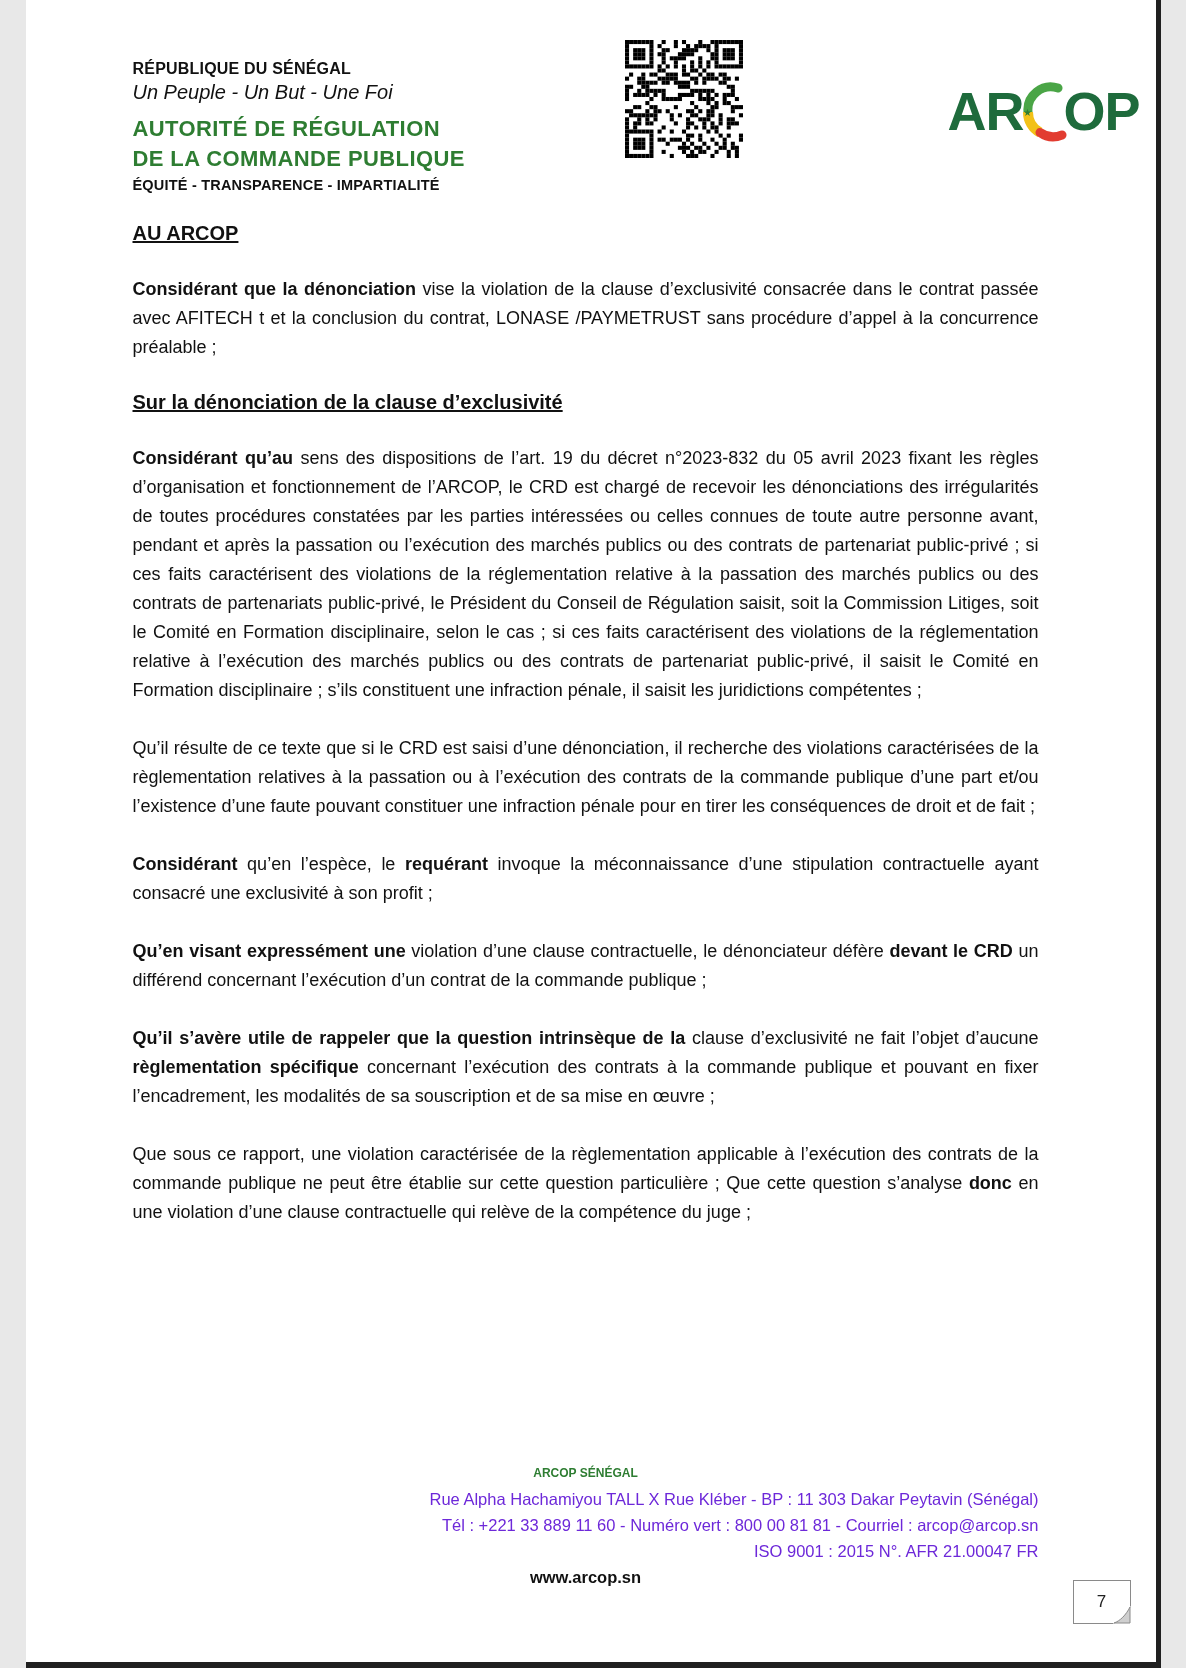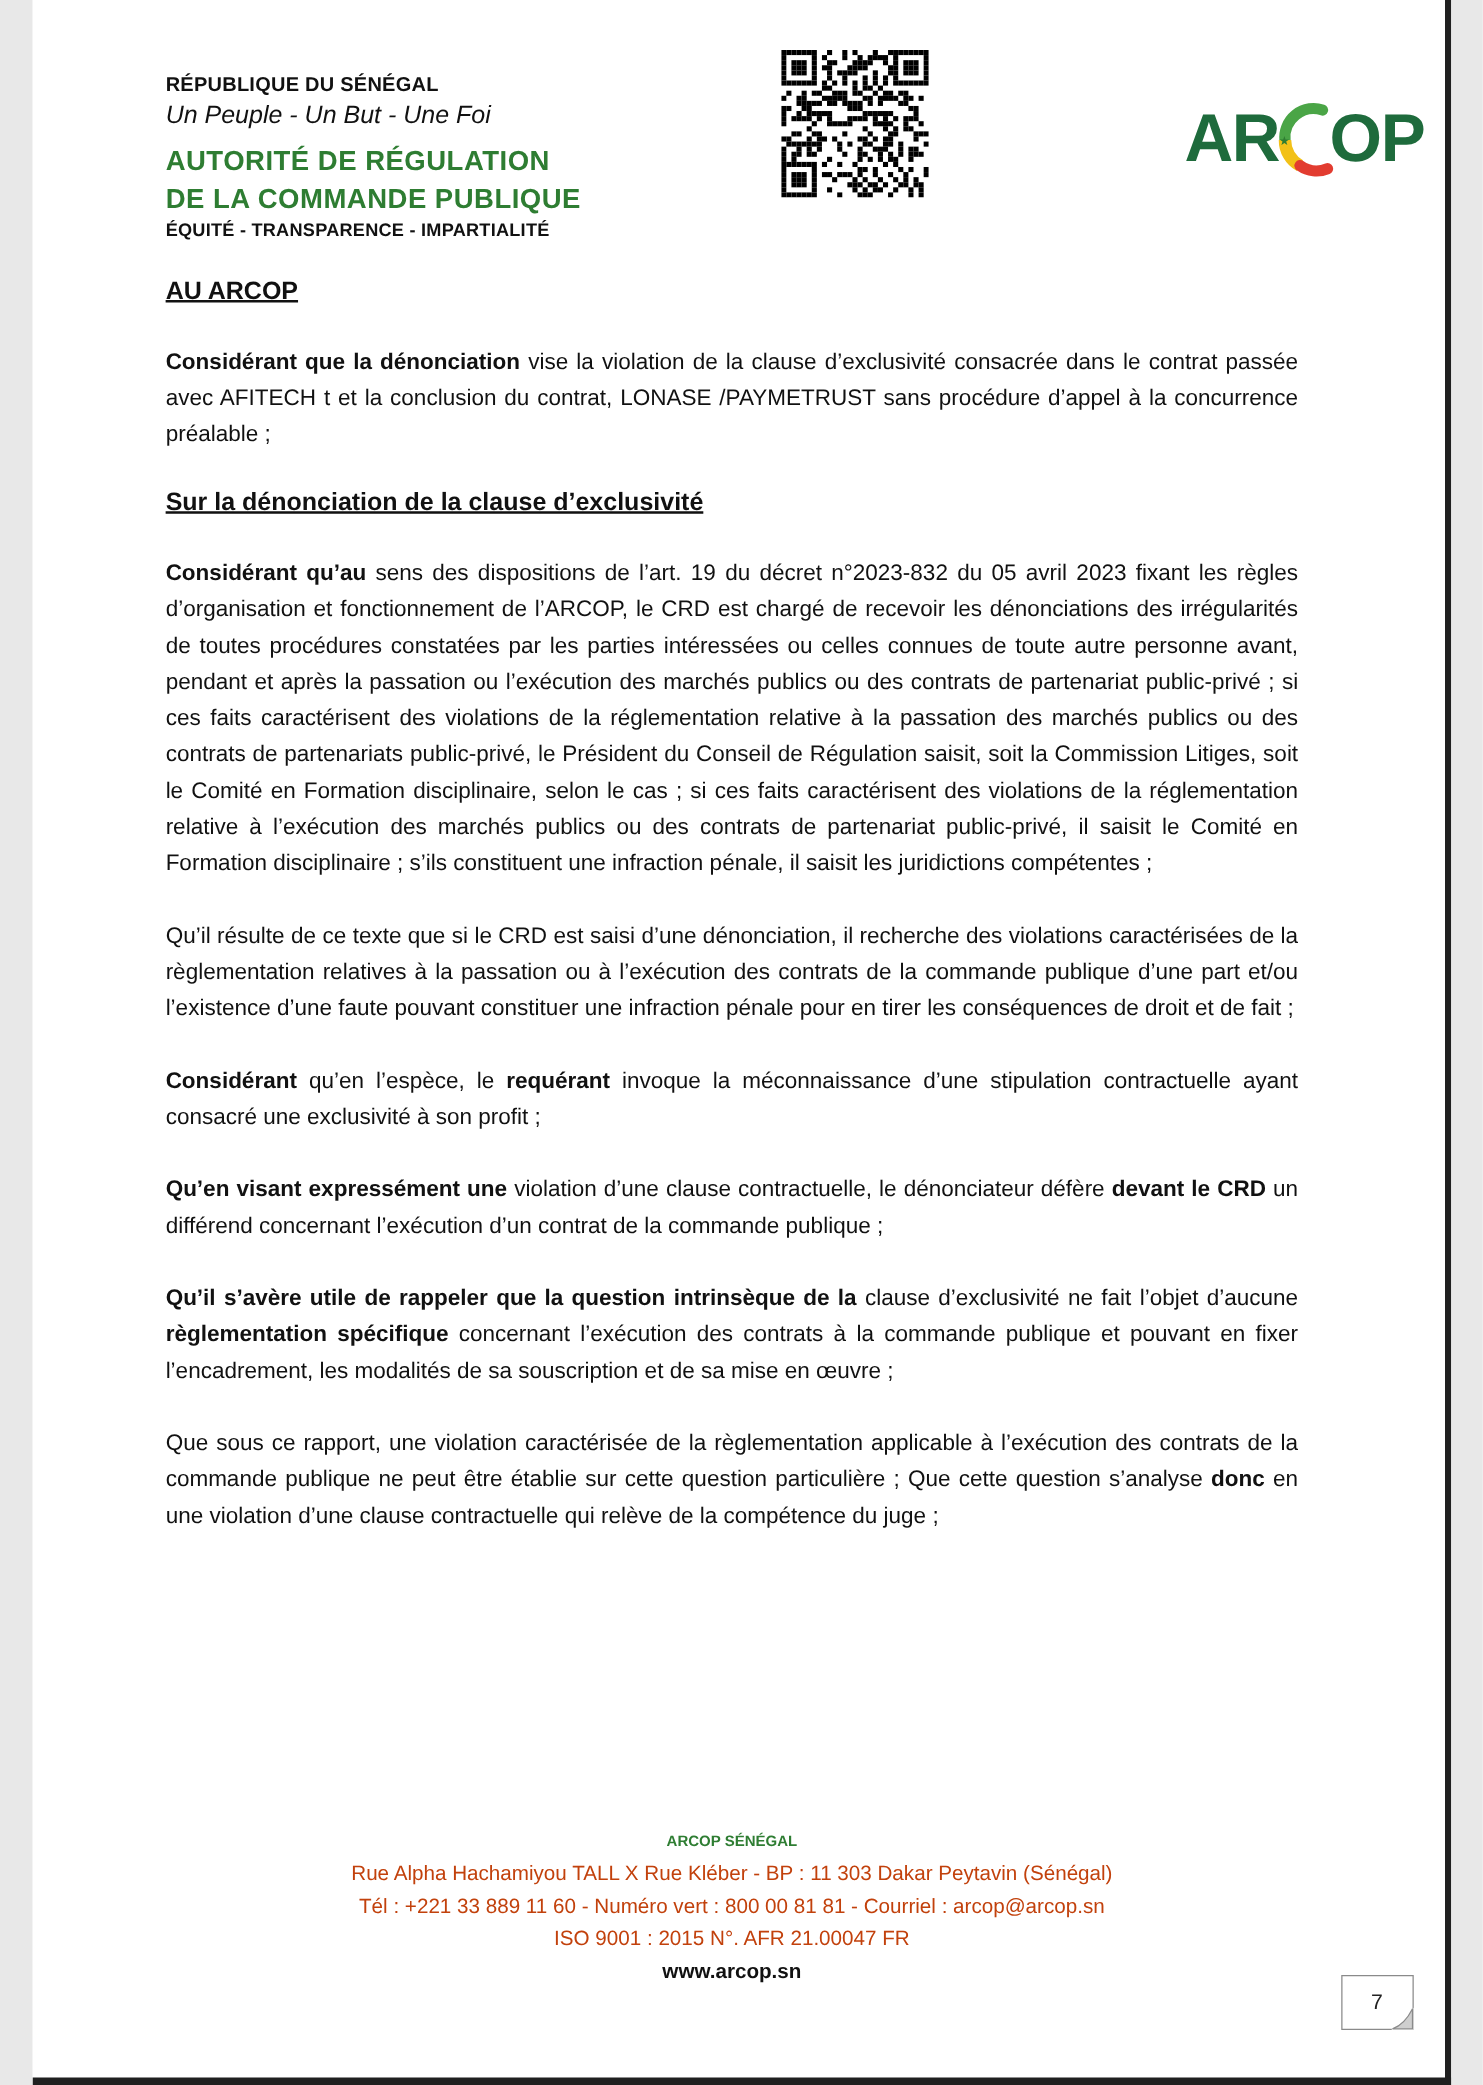--- a/index.html
+++ b/index.html
@@ -26,21 +26,21 @@
 
   
   .doc{position:absolute;left:107px;top:222px;width:906px;}
   .doc-heading{font-size:20px;font-weight:bold;text-decoration:underline;margin:0 0 30px 0;}
   .para{font-size:18px;line-height:29px;text-align:justify;margin:0 0 29px 0;}
   .para .b{font-weight:bold;}
 
   
   .ftr{position:absolute;left:107px;top:1460px;width:906px;text-align:center;}
   .ftr-title{color:#2e7d32;font-weight:bold;font-size:12px;line-height:26px;}
-  .ftr-line{font-size:16.5px;line-height:26px;color:#c2410c;}
+  .ftr-line{font-size:16.5px;line-height:26px;color:#6d28d9;text-align:right;}
   .ftr-web{font-size:16.5px;line-height:26px;font-weight:bold;}
 
   
   .page-box{
     position:absolute;left:1047px;top:1580px;width:58px;height:44px;
     border:1px solid #8a8a8a;background:#fff;box-sizing:border-box;
     display:flex;align-items:center;justify-content:center;
     font-size:17px;color:#222;
   }
   .page-box .fold{position:absolute;right:-1px;bottom:-1px;}

